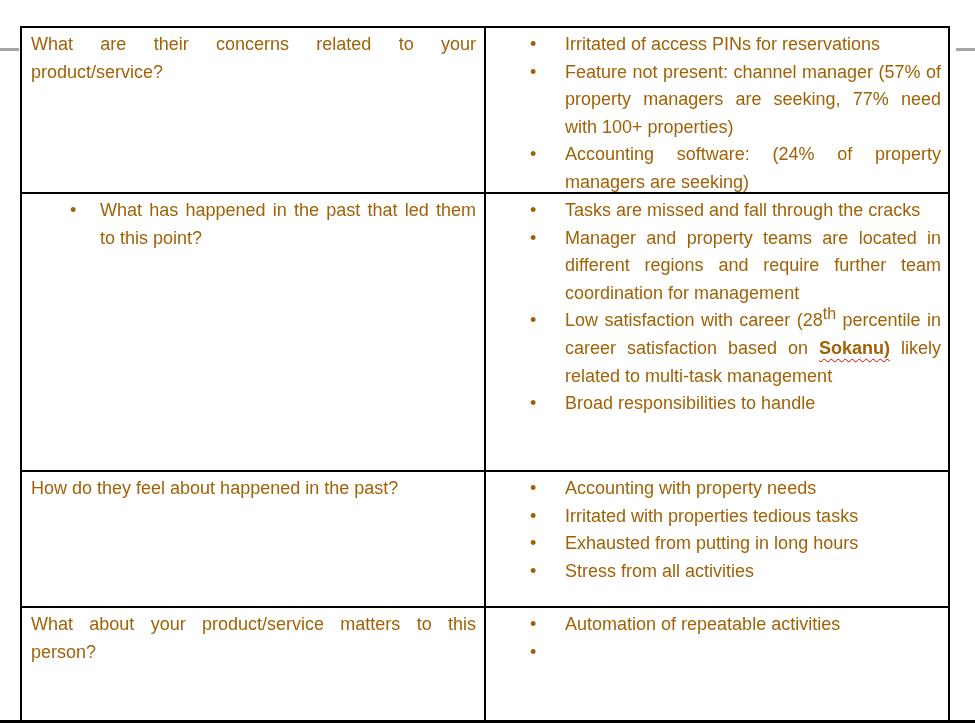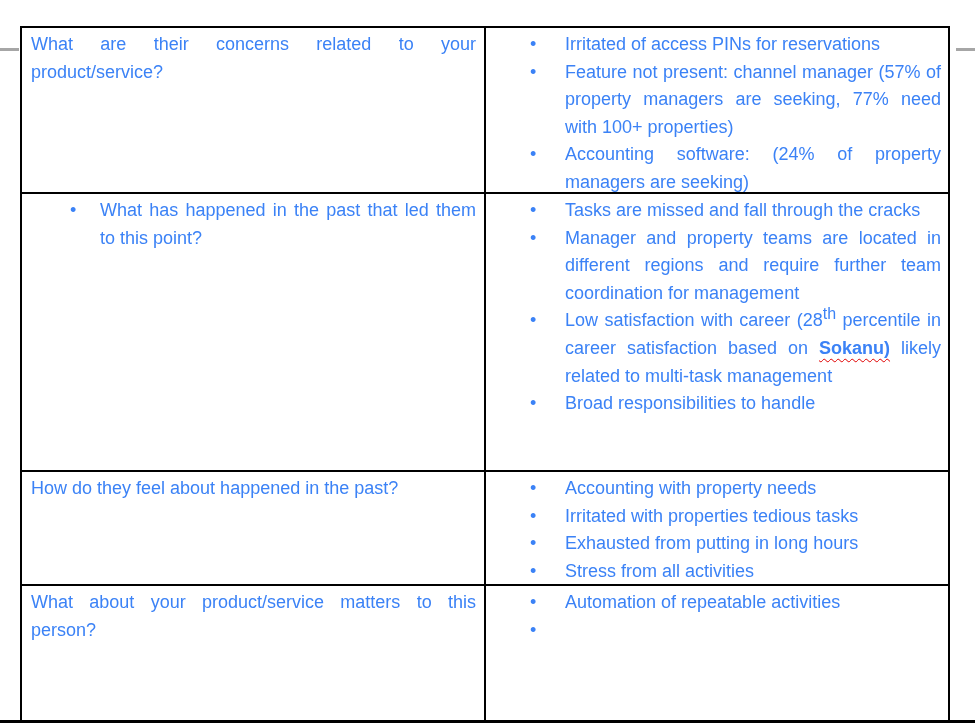--- a/index.html
+++ b/index.html
@@ -35,21 +35,21 @@
   .qa-row {
     display: grid;
     grid-template-columns: 464px 1fr;
     border-bottom: 2px solid #000000;
     overflow: hidden;
   }
   .qa-row:last-child { border-bottom: none; }
 
   .cell {
     overflow: hidden;
-    color: #3b82f6;
+    color: #a16207;
     font-size: 18px;
     line-height: 27.6px;
   }
   .cell-q {
     border-right: 2px solid #000000;
     padding: 3px 8px 0 9px;
   }
   .cell-a {
     padding: 3px 7px 0 0;
   }
@@ -121,21 +121,21 @@
         <div class="cell cell-q">
           <div class="q-item"><span class="bullet">•</span><span><span>What has happened in the past that led them to this point?</span></span></div>
         </div>
         <div class="cell cell-a">
           <div class="ans-item"><span class="bullet">•</span><span><span>Tasks are missed and fall through the cracks</span></span></div>
           <div class="ans-item"><span class="bullet">•</span><span><span>Manager and property teams are located in different regions and require further team coordination for management</span></span></div>
           <div class="ans-item"><span class="bullet">•</span><span><span>Low satisfaction with career (28</span><span class="sup">th</span><span> percentile in career satisfaction based on </span><span class="misspelled">Sokanu)</span><span> likely related to multi-task management</span></span></div>
           <div class="ans-item"><span class="bullet">•</span><span><span>Broad responsibilities to handle</span></span></div>
         </div>
       </div>
-      <div class="qa-row" style="height: 114px;">
+      <div class="qa-row" style="height: 136px;">
         <div class="cell cell-q">
           <div class="q-text"><span>How do they feel about happened in the past?</span></div>
         </div>
         <div class="cell cell-a">
           <div class="ans-item"><span class="bullet">•</span><span><span>Accounting with property needs</span></span></div>
           <div class="ans-item"><span class="bullet">•</span><span><span>Irritated with properties tedious tasks</span></span></div>
           <div class="ans-item"><span class="bullet">•</span><span><span>Exhausted from putting in long hours</span></span></div>
           <div class="ans-item"><span class="bullet">•</span><span><span>Stress from all activities</span></span></div>
         </div>
       </div>

